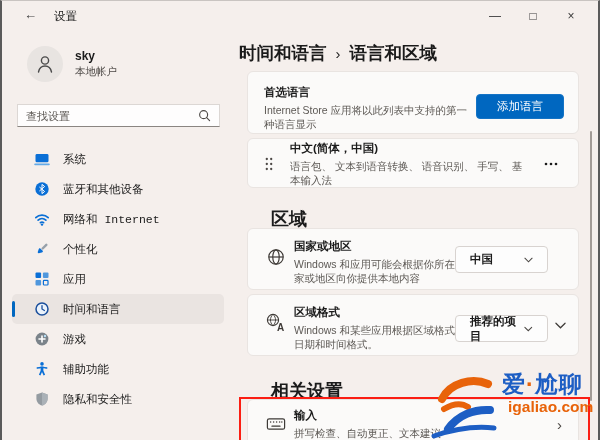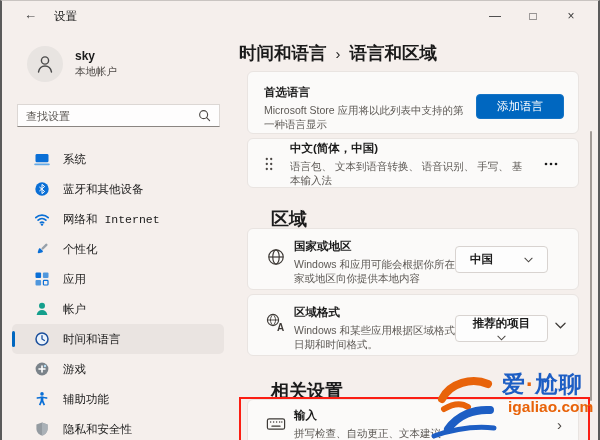--- a/index.html
+++ b/index.html
@@ -160,29 +160,20 @@
         <span class="nav-icon">
           <svg width="16" height="16" viewBox="0 0 16 16">
               <rect x="1.5" y="1.5" width="5.6" height="5.6" rx="1" fill="#0a6fd6"></rect>
               <rect x="8.9" y="1.5" width="5.6" height="5.6" rx="1" fill="#4f97dd"></rect>
               <rect x="1.5" y="8.9" width="5.6" height="5.6" rx="1" fill="#4f97dd"></rect>
               <rect x="9.4" y="9.4" width="4.6" height="4.6" rx="0.8" fill="none" stroke="#0a6fd6" stroke-width="1.2"></rect>
             </svg>
         </span>
         <span class="nav-label">应用</span>
       </div>
-      <div class="nav-item">
-        <span class="nav-icon">
-          <svg width="16" height="16" viewBox="0 0 16 16">
-              <circle cx="8" cy="4.8" r="3" fill="#149f8c"></circle>
-              <path d="M2.6 14c.6-3.4 2.8-5 5.4-5s4.8 1.6 5.4 5z" fill="#149f8c"></path>
-            </svg>
-        </span>
-        <span class="nav-label">帐户</span>
-      </div>
       <div class="nav-item selected">
         <span class="nav-icon">
           <svg width="16" height="16" viewBox="0 0 16 16">
               <circle cx="8" cy="8" r="6" fill="#eaf2fb" stroke="#1b4f9c" stroke-width="1.5"></circle>
               <path d="M8 4.6V8l2.4 1.5" fill="none" stroke="#1b4f9c" stroke-width="1.3" stroke-linecap="round"></path>
             </svg>
         </span>
         <span class="nav-label">时间和语言</span>
       </div>
       <div class="nav-item">
@@ -217,21 +208,21 @@
   </div>
 
   <div class="main">
     <div class="breadcrumb">
       <span class="crumb">时间和语言</span><span class="crumb-sep">›</span><span class="crumb">语言和区域</span>
     </div>
 
     <div class="card" style="top:40px; height:63px;">
       <div class="card-pl" style="width:220px;">
         <div class="card-title">首选语言</div>
-        <div class="card-desc" style="width:205px;">Microsoft Store 应用将以此列表中支持的第一种语言显示</div>
+        <div class="card-desc" style="width:205px;">Internet Store 应用将以此列表中支持的第一种语言显示</div>
       </div>
       <div class="primary-btn">添加语言</div>
     </div>
 
     <div class="card" style="top:107px; height:50px;">
       <div class="lang-row">
         <svg class="drag-handle" viewBox="0 0 10 16">
           <circle cx="2.8" cy="3" r="1.15" fill="#4c4845"></circle>
             <circle cx="7.2" cy="3" r="1.15" fill="#4c4845"></circle>
           <circle cx="2.8" cy="8" r="1.15" fill="#4c4845"></circle>
@@ -280,21 +271,21 @@
         <svg class="setting-icon" viewBox="0 0 20 20">
           <circle cx="7" cy="7" r="5.6" fill="none" stroke="#3e3a37" stroke-width="1.1"></circle>
           <path d="M1.6 7h10.8M7 1.4c-3.4 3-3.4 8.2 0 11.2M7 1.4c3.4 3 3.4 8.2 0 11.2" fill="none" stroke="#3e3a37" stroke-width="0.9"></path>
           <text x="11" y="18" font-size="10" font-weight="bold" fill="#3e3a37" font-family="Liberation Sans, sans-serif">A</text>
         </svg>
         <div class="setting-text">
           <div class="card-title">区域格式</div>
           <div class="card-desc" style="width:185px;">Windows 和某些应用根据区域格式设置日期和时间格式。</div>
         </div>
       </div>
-      <div class="dropdown" style="left:207px; top:20px;flex-direction:column;">
+      <div class="dropdown" style="left:207px; top:20px;">
         <span class="dropdown-value">推荐的项目</span>
         <svg width="9" height="6" viewBox="0 0 10 6">
           <path d="M1 1l4 4 4-4" fill="none" stroke="#4c4845" stroke-width="1.2" stroke-linecap="round"></path>
         </svg>
       </div>
       <span class="expander" style="top:27px;">
         <svg width="11" height="7" viewBox="0 0 12 7">
           <path d="M1 1l5 5 5-5" fill="none" stroke="#3e3a37" stroke-width="1.3" stroke-linecap="round"></path>
         </svg>
       </span>

